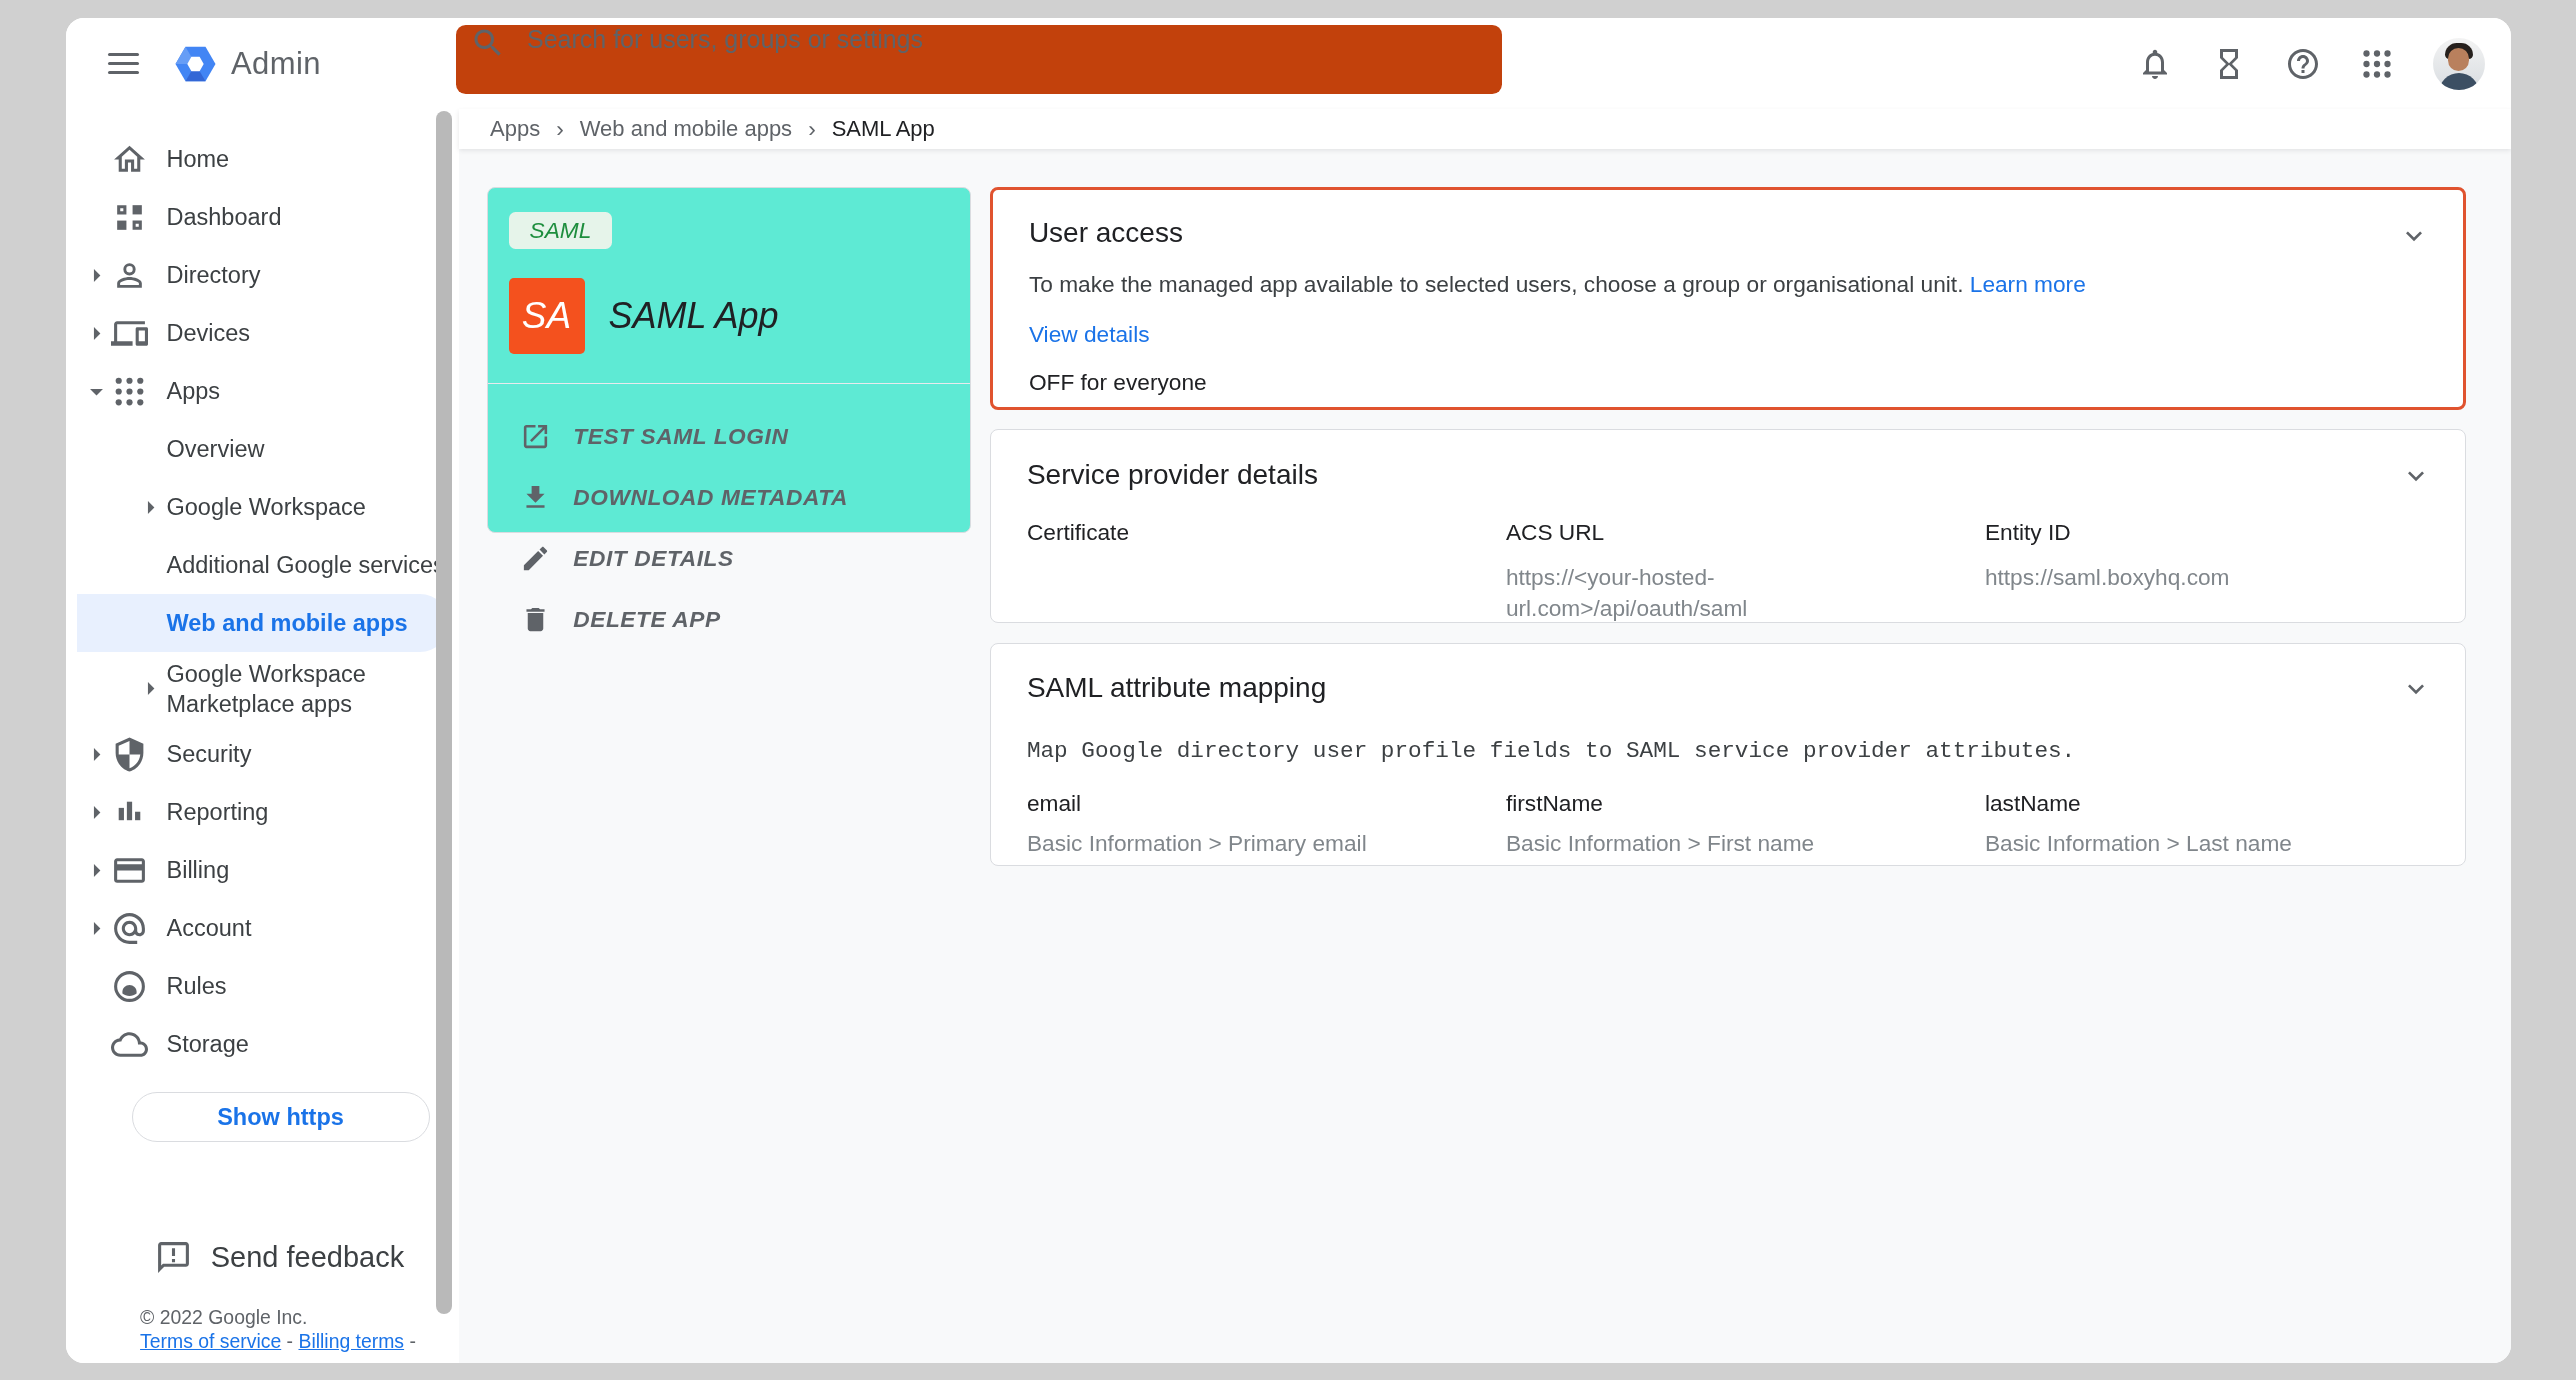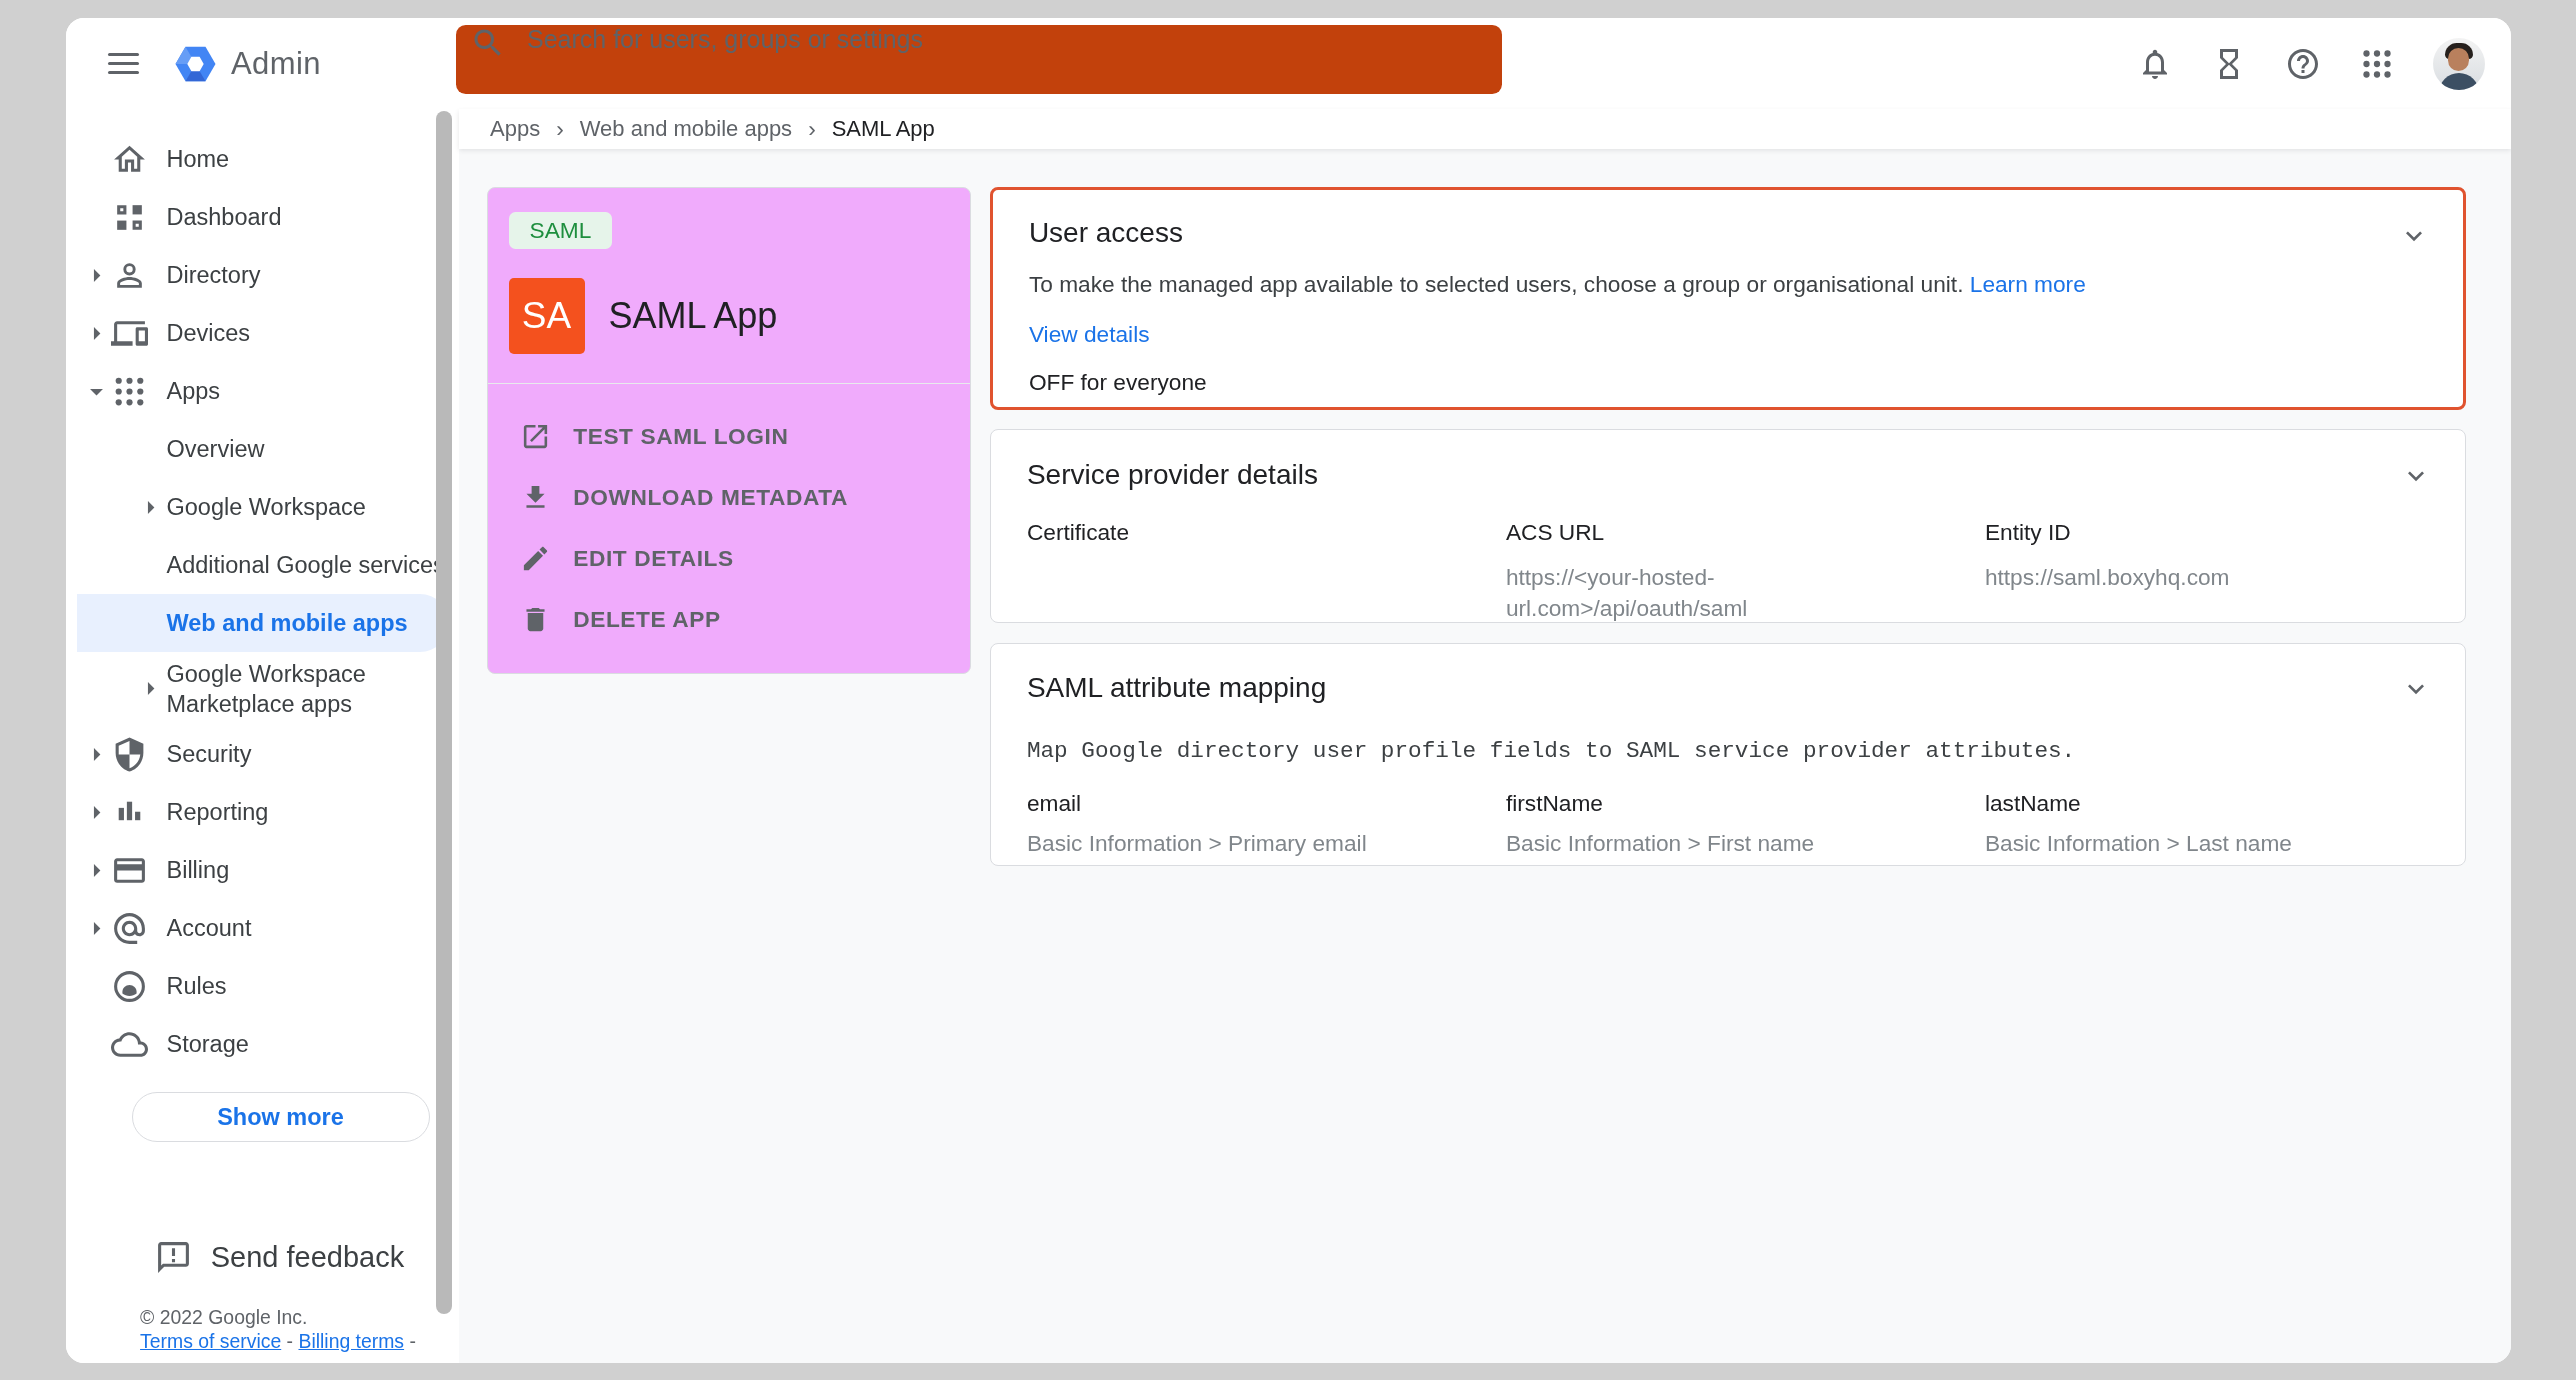--- a/index.html
+++ b/index.html
@@ -87,22 +87,22 @@
     display:flex; align-items:center; padding-left:31px; gap:16px;
     font-size:22px; color:#5f6368; position:relative; z-index:2;
   }
   .breadcrumb-bar .crumb-link { cursor:pointer; }
   .breadcrumb-bar .sep { color:#5f6368; font-size:22.7px; }
   .breadcrumb-bar .crumb-current { color:#202124; }
   .main { flex:1; padding:38px 45px 0 27.5px; display:flex; gap:19.4px; }
 
   
   .app-card {
-    width:484px; flex:0 0 484px; height:487px;
-    background:#f0abfc; border:0.8px solid #dadce0; border-radius:8px;
+    width:484px; flex:0 0 484px; height:346px;
+    background:#5eead4; border:0.8px solid #dadce0; border-radius:8px;font-style:italic;
   }
   .badge {
     display:inline-flex; align-items:center; justify-content:center;
     margin:24px 0 0 21px; height:37px; padding:0 21px;
     background:#e6f4ea; color:#1e8e3e; font-size:22.7px; border-radius:6.5px;
   }
   .app-ident { display:flex; align-items:center; margin:29px 21px 0 21px; }
   .app-avatar {
     width:76px; height:76px; background:#f4511e; border-radius:4.9px;
     color:#fff; font-size:37px; display:flex; align-items:center; justify-content:center;
@@ -337,21 +337,21 @@
         </div>
 
         <div class="nav-row">
           <span class="nav-icon"><svg viewBox="0 0 24 24">
                 <path d="M19.35 10.04C18.67 6.59 15.64 4 12 4 9.11 4 6.6 5.64 5.35 8.04 2.34 8.36 0 10.91 0 14c0 3.31 2.69 6 6 6h13c2.76 0 5-2.24 5-5 0-2.64-2.05-4.78-4.65-4.96zM19 18H6c-2.21 0-4-1.79-4-4s1.79-4 4-4h.71C7.37 7.69 9.48 6 12 6c3.04 0 5.5 2.46 5.5 5.5v.5H19c1.66 0 3 1.34 3 3s-1.34 3-3 3z"></path>
               </svg></span>
           <span class="label">Storage</span>
         </div>
       </div>
 
-      <button class="show-less">Show more</button>
+      <button class="show-less">Show https</button>
 
       <div class="side-spacer"></div>
       <div class="side-divider"></div>
 
       <div class="feedback-row">
         <span class="nav-icon"><svg viewBox="0 0 24 24">
               <path d="M20 2H4c-1.1 0-2 .9-2 2v18l4-4h14c1.1 0 2-.9 2-2V4c0-1.1-.9-2-2-2zm0 14H5.17L4 17.17V4h16v12z"></path>
               <path d="M11 6h2v5h-2zm0 7h2v2h-2z"></path>
             </svg></span>
         <span class="label">Send feedback</span>

